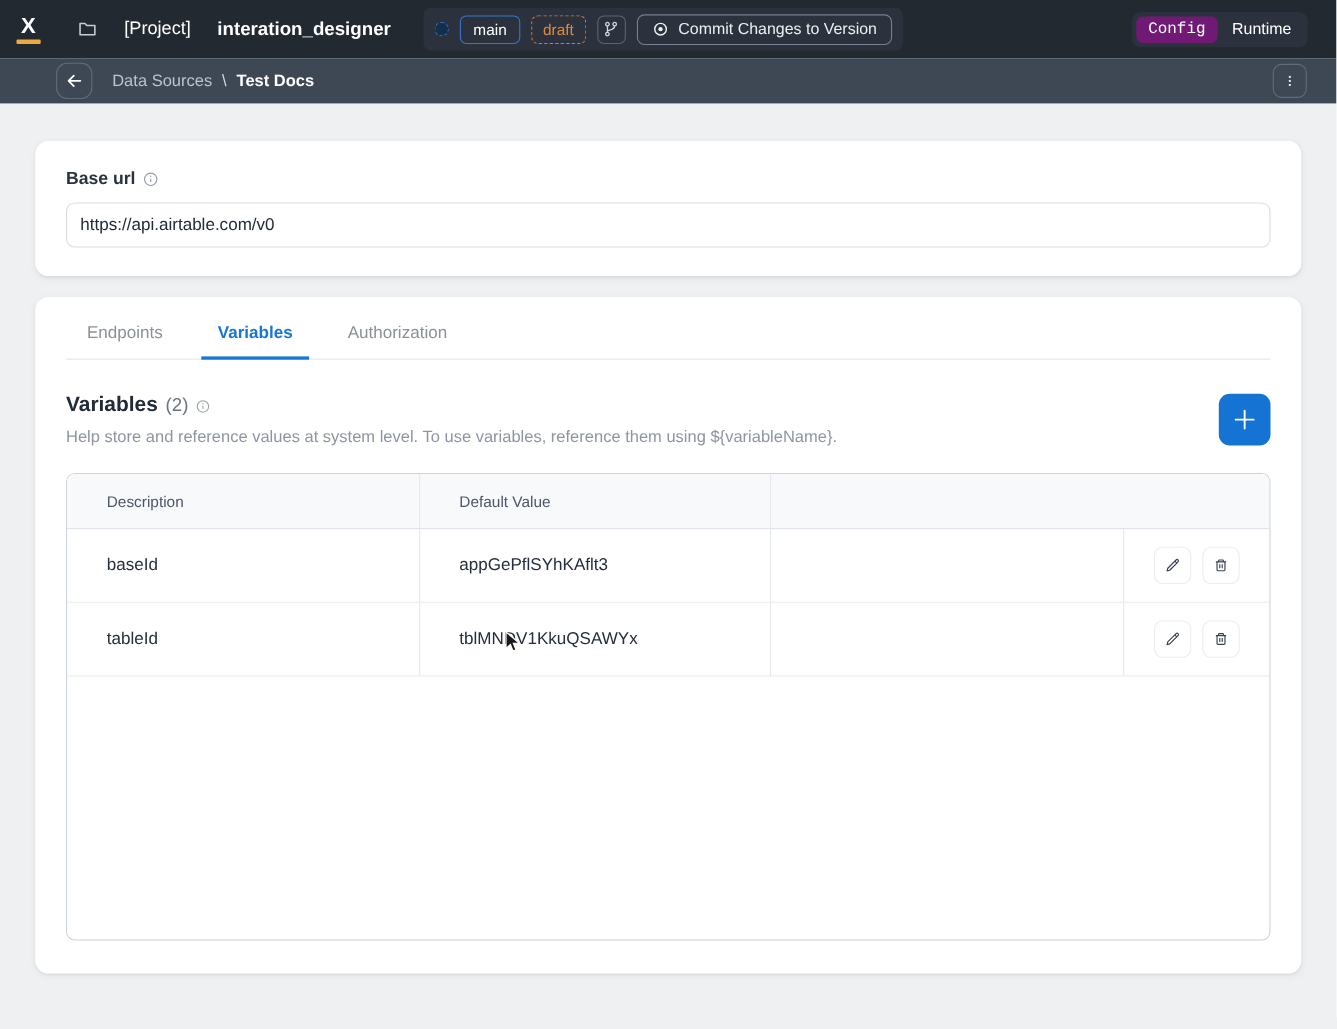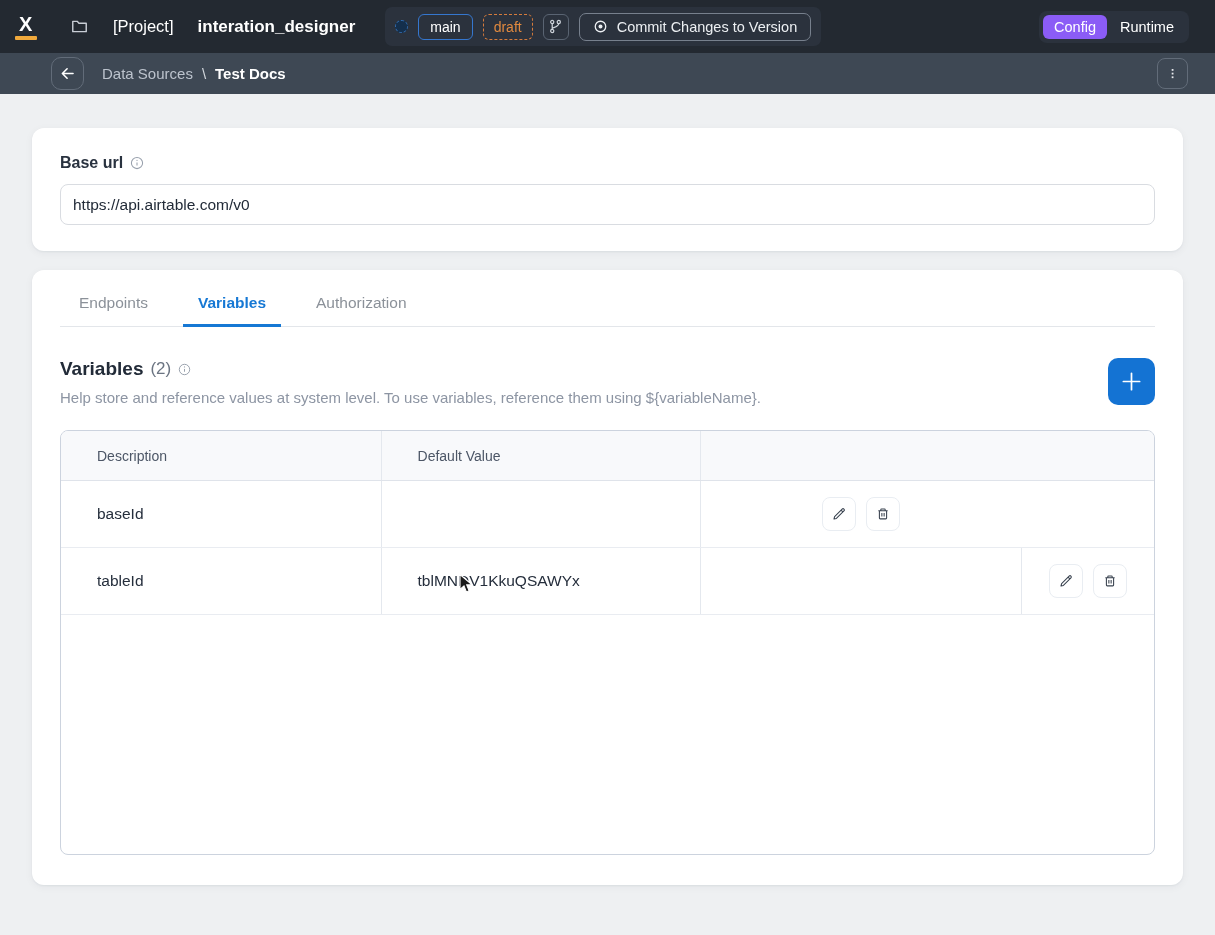--- a/index.html
+++ b/index.html
@@ -45,21 +45,21 @@
     color:#cfd5dc; display:flex; align-items:center; justify-content:center;
   }
   .commit-btn {
     height:28px; border:1px solid #77808d; border-radius:7px; color:#eceff2;
     display:flex; align-items:center; gap:9px; padding:0 13px; font-size:14.5px;
   }
   .mode-toggle {
     margin-left:auto; background:#2b323d; border-radius:8px; padding:4px; display:flex; gap:2px;
   }
   .mode-btn { color:#fff; font-size:14.5px; padding:4px 11px; border-radius:6px; }
-  .mode-btn.active { background:#8b5cf6; }
+  .mode-btn.active { background:#701a75;font-family:Liberation Mono, monospace; }
 
   
   .crumb-bar {
     height:41px; background:#3e4854; display:flex; align-items:center;
     padding:0 27px 0 51px;
   }
   .back-btn {
     width:33px; height:33px; border:1px solid #626c79; border-radius:10px;
     color:#fff; display:flex; align-items:center; justify-content:center;
   }
@@ -255,20 +255,21 @@
 
     <div class="var-table">
       <div class="t-row t-head">
         <div class="t-cell">Description</div>
         <div class="t-cell">Default Value</div>
         <div class="t-cell"></div>
       </div>
 
       <div class="t-row t-body-row">
         <div class="t-cell">baseId</div>
+        <div class="t-cell">appGePflSYhKAflt3</div>
         <div class="t-cell"></div>
         <div class="t-cell t-actions">
           <button class="row-btn">
             <span>
               <svg width="16" height="16" viewBox="0 0 24 24" fill="none" stroke="currentColor" stroke-width="1.6" stroke-linejoin="round">
                 <path d="M4.5 19.5l.9-3.6L16.7 4.6a1.9 1.9 0 0 1 2.7 2.7L8.1 18.6l-3.6.9z"></path>
                   <path d="M15.1 6.2l2.7 2.7"></path>
               </svg>
             </span>
           </button>

